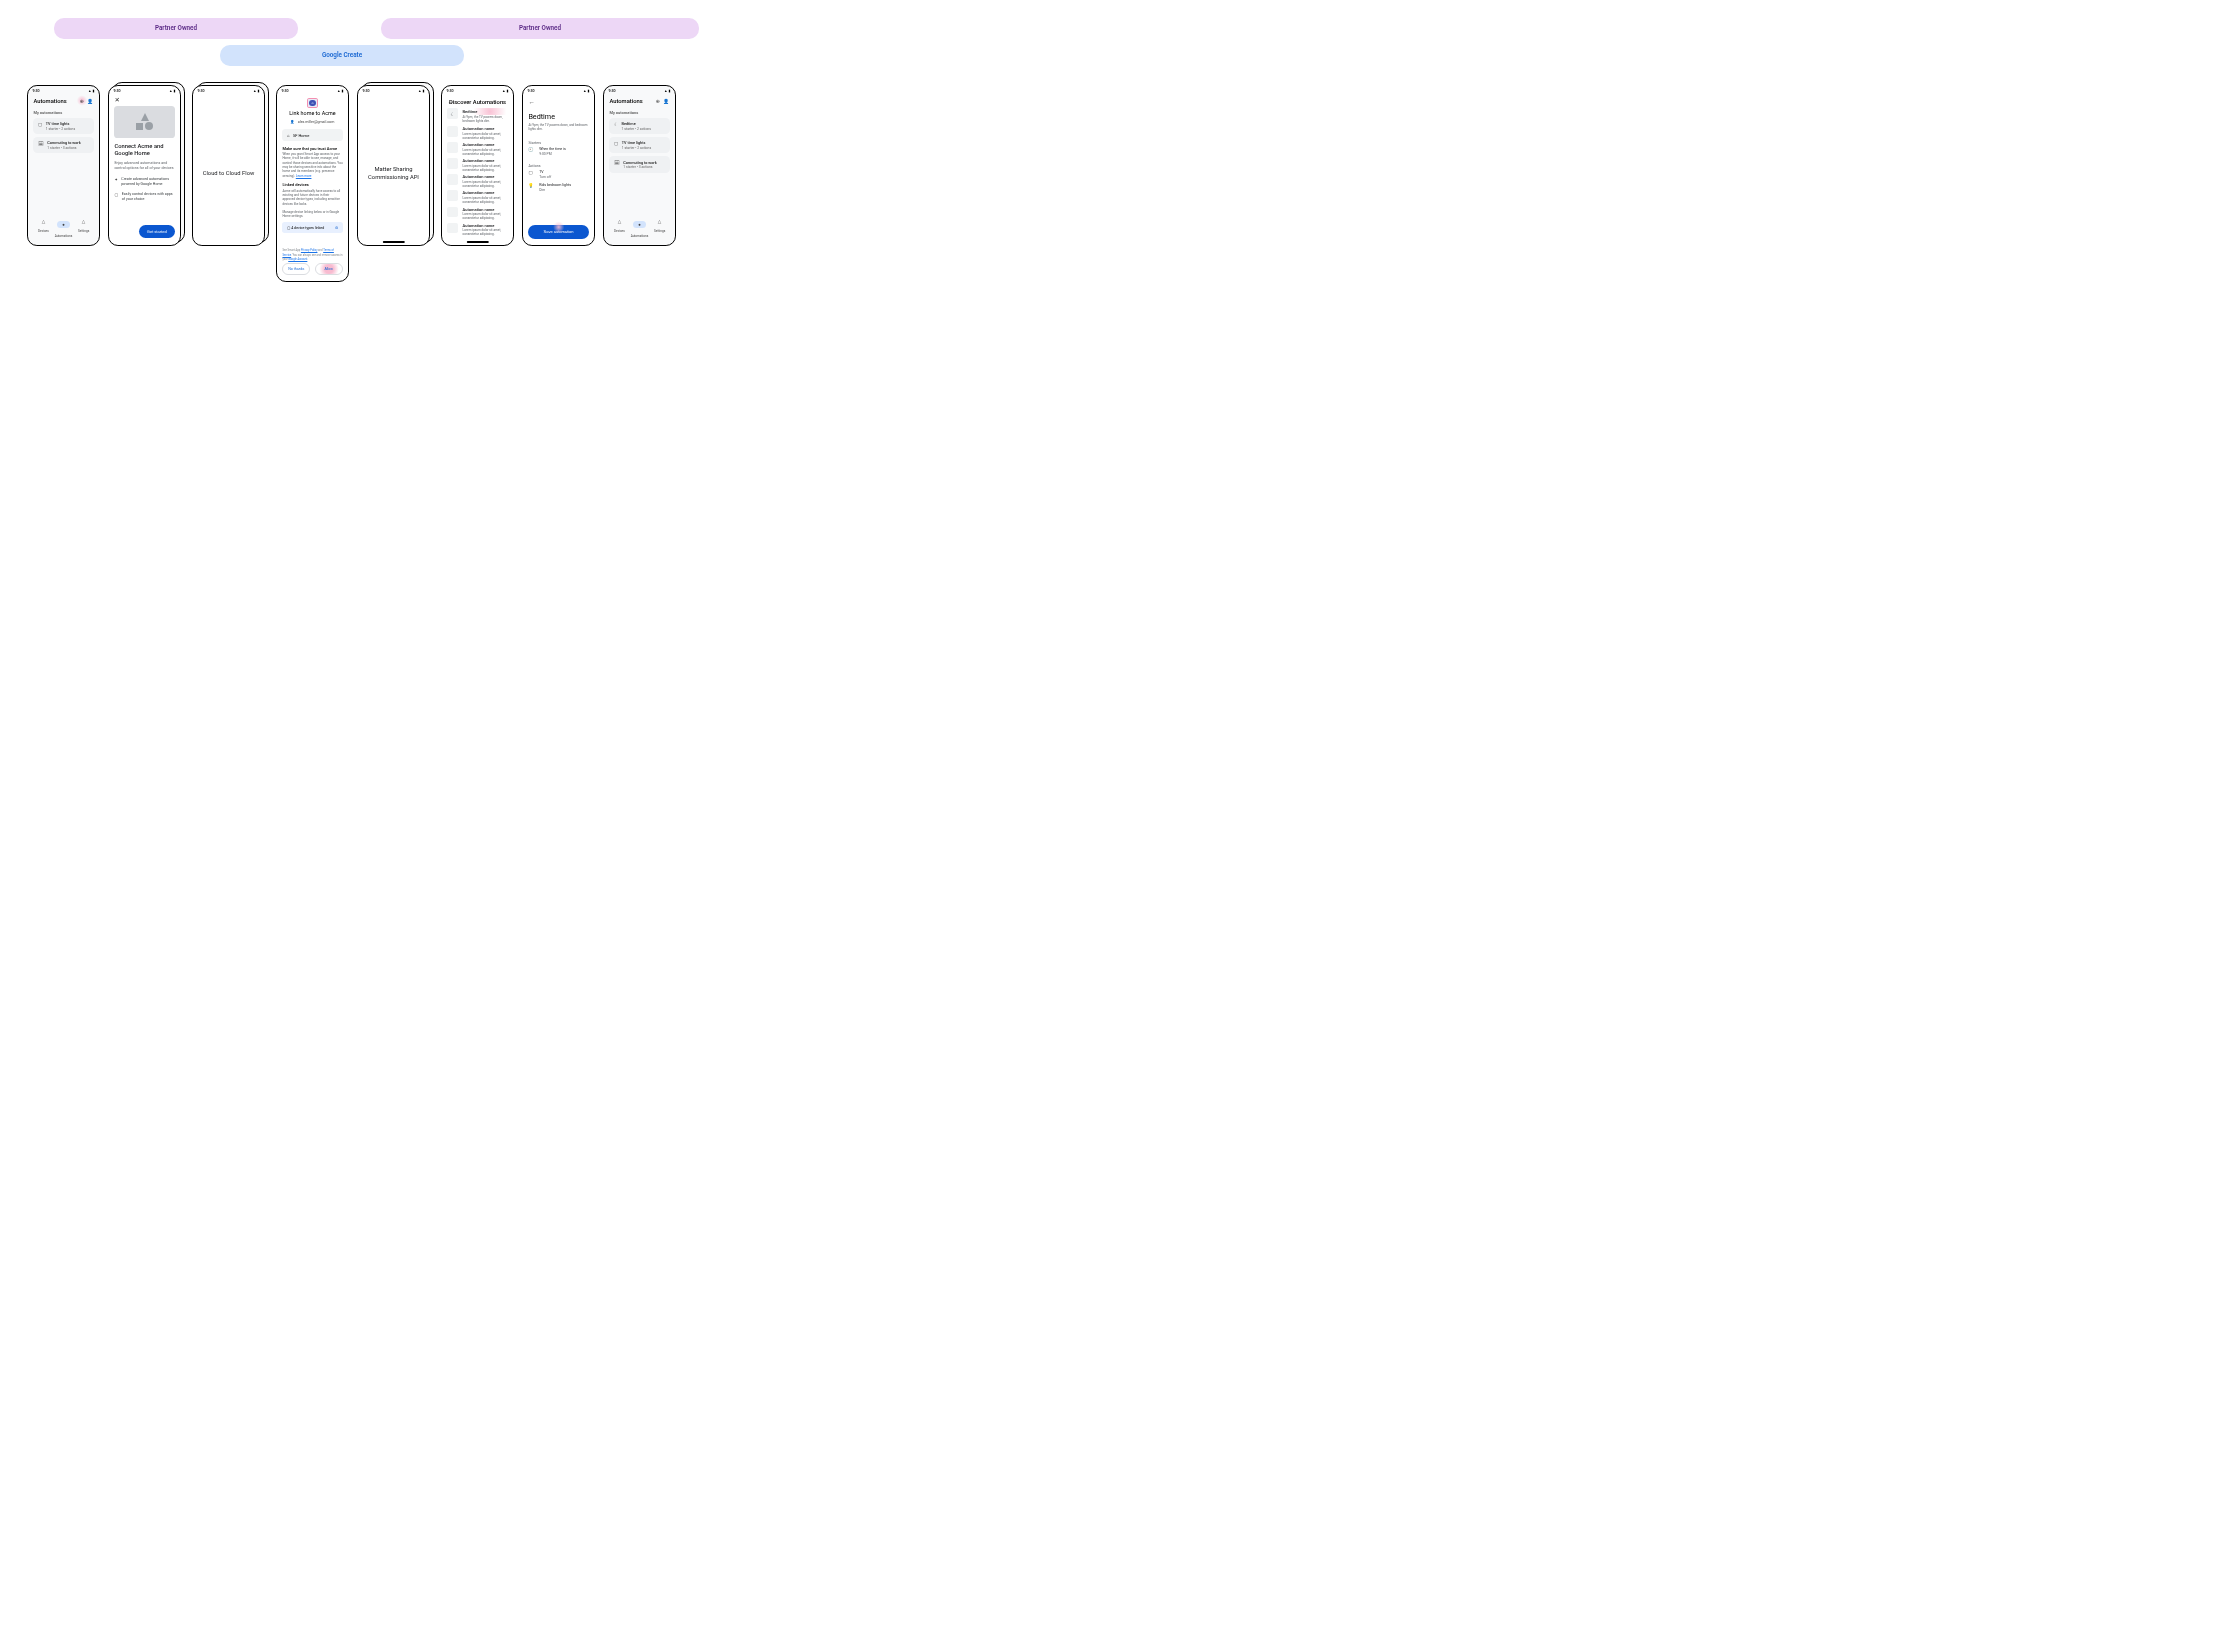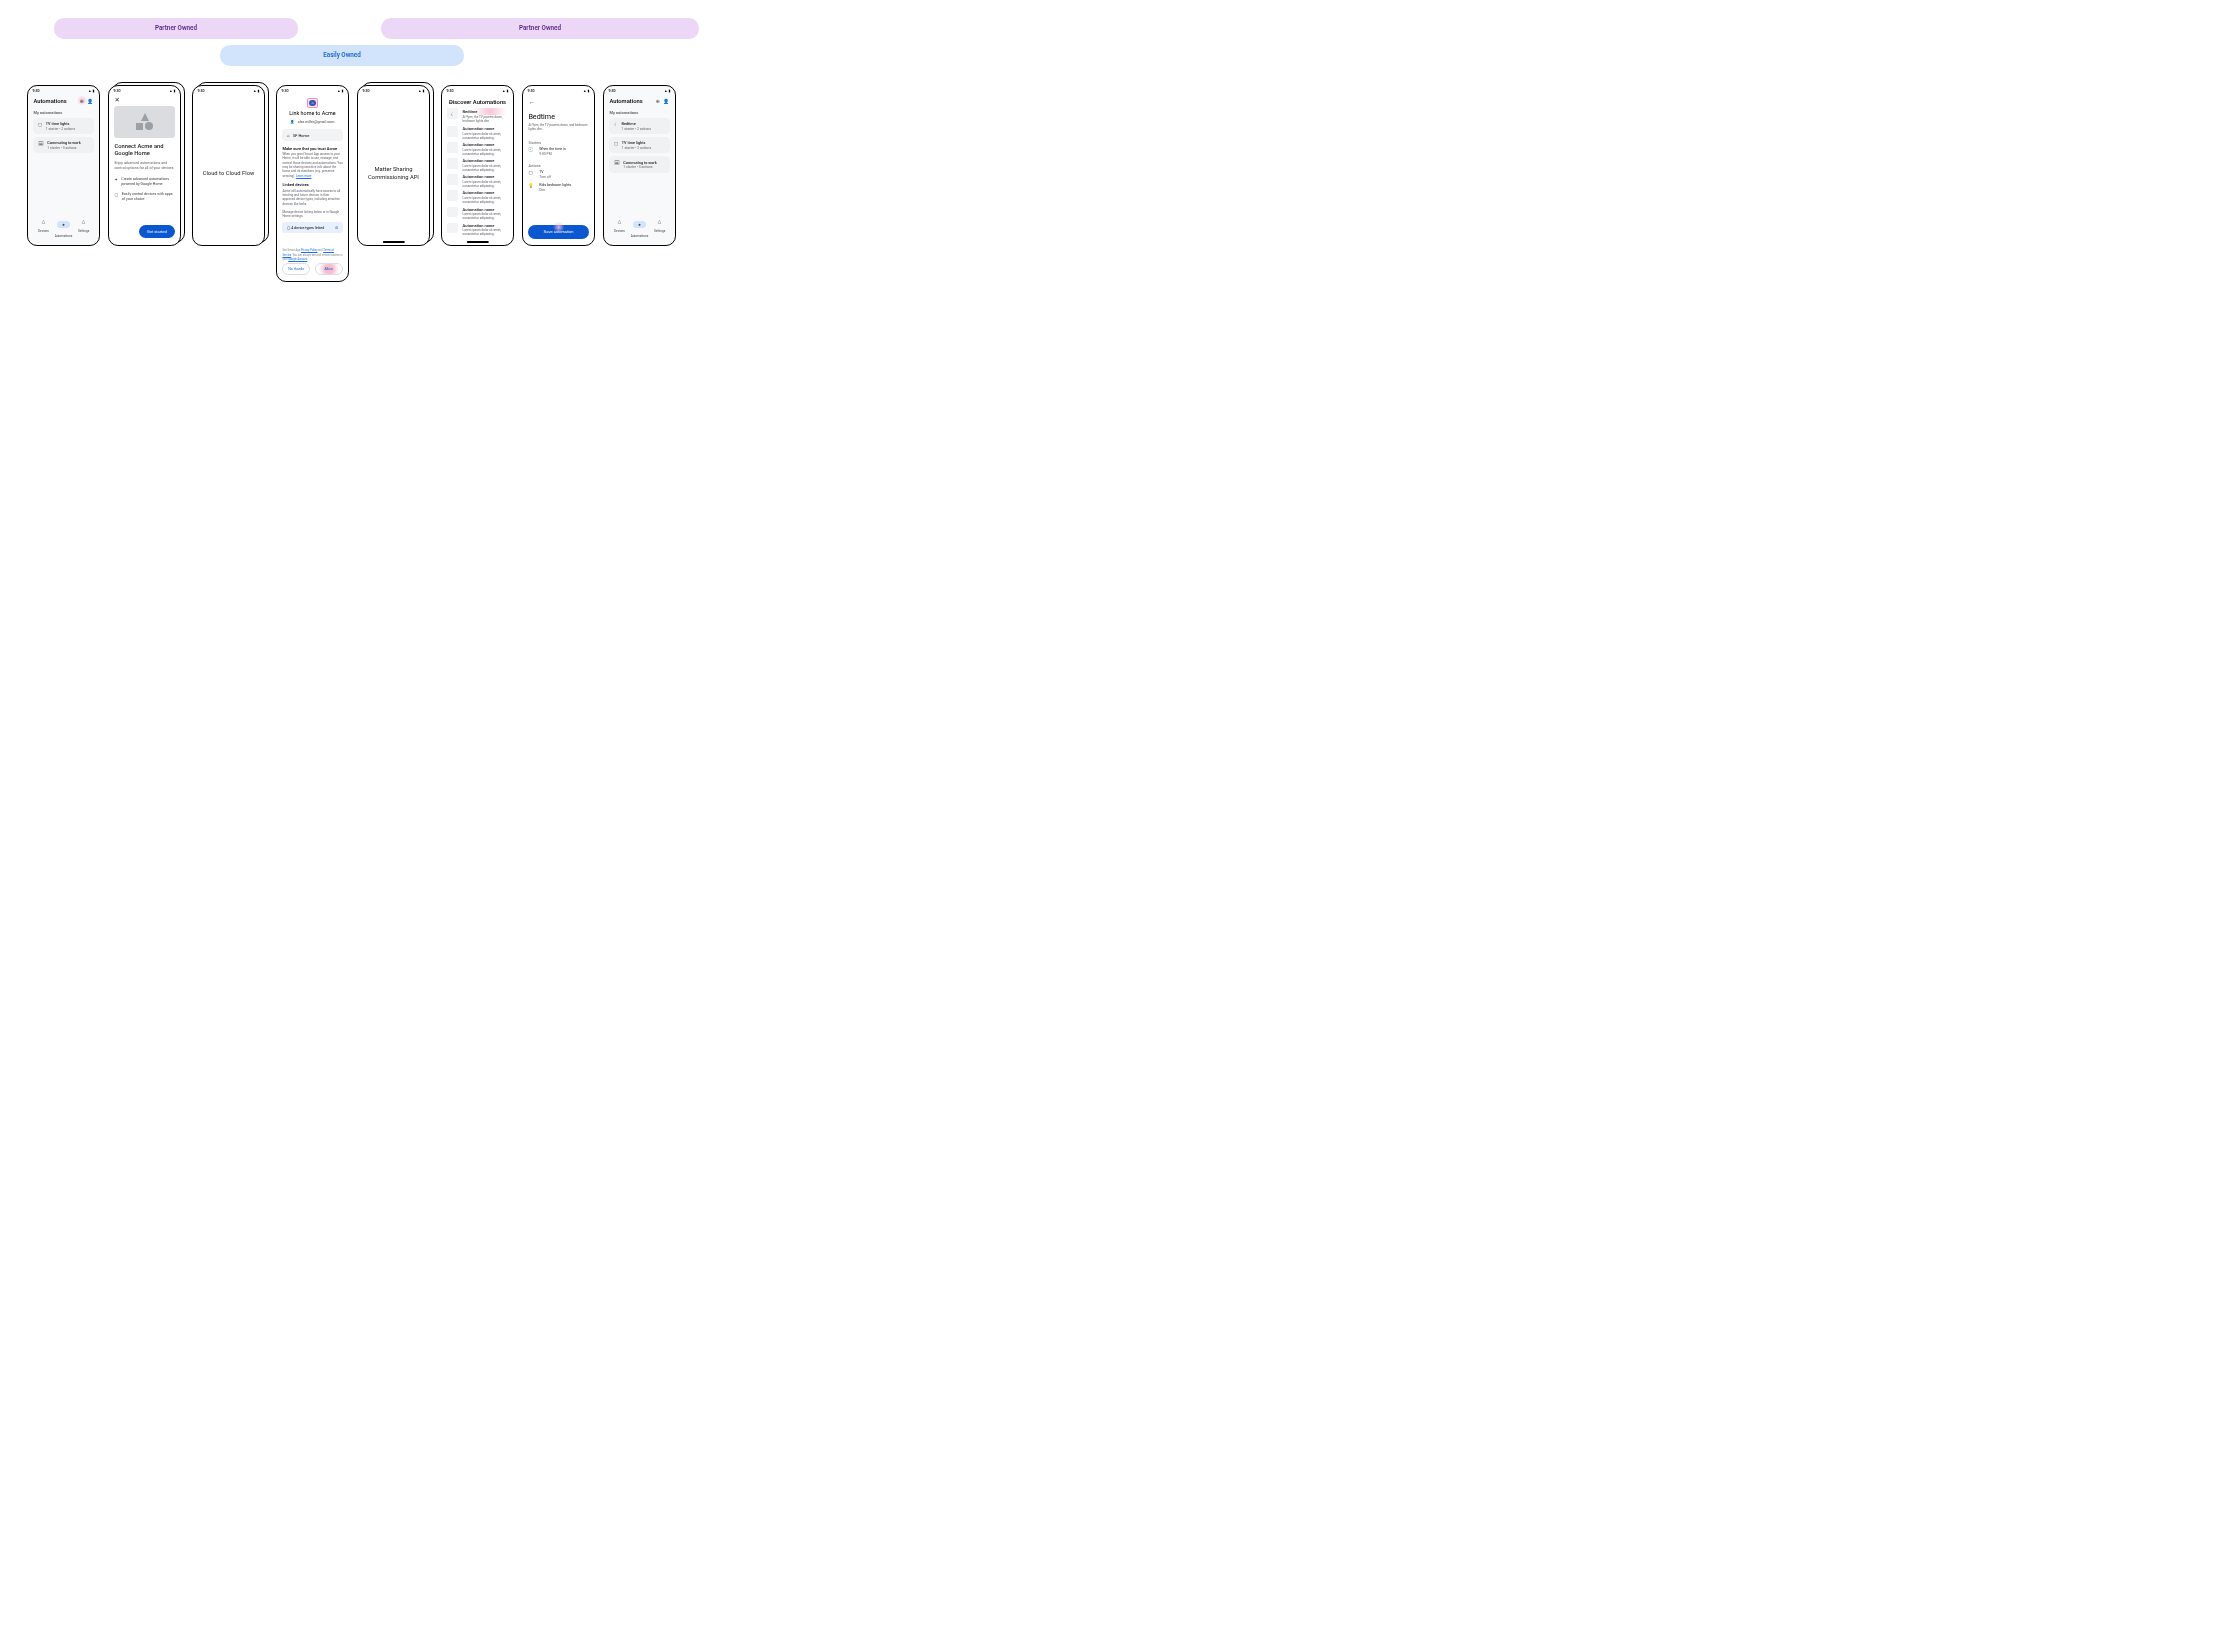--- a/index.html
+++ b/index.html
@@ -84,21 +84,21 @@
 .detail-txt .d2{font-size:3.4px;color:#5F6368;margin-top:0.4px}
 .save-btn{background:#0B57D0;color:#fff;border:none;border-radius:8px;padding:4.5px;font-size:4px;font-weight:500;width:100%;cursor:pointer;position:relative}
 .save-btn::before{content:'';position:absolute;top:-3.6px;left:50%;transform:translateX(-50%);width:11.6px;height:11.6px;background:radial-gradient(circle,rgba(248,187,208,0.9) 0%,rgba(248,187,208,0) 70%);border-radius:50%;pointer-events:none}
 .save-wrap{padding-bottom:5.4px}
 </style>
 </head>
 <body>
 
 <div class="banners">
   <div class="banner partner1">Partner Owned</div>
-  <div class="banner google">Easily Owned</div>
+  <div class="banner google">Google Create</div>
   <div class="banner partner2">Partner Owned</div>
 </div>
 
 <div class="screens">
 
 <div class="phone gray">
   <div class="status">
         <span>9:30</span>
         <span class="signal">
           <span class="sig-icon">▲</span>

